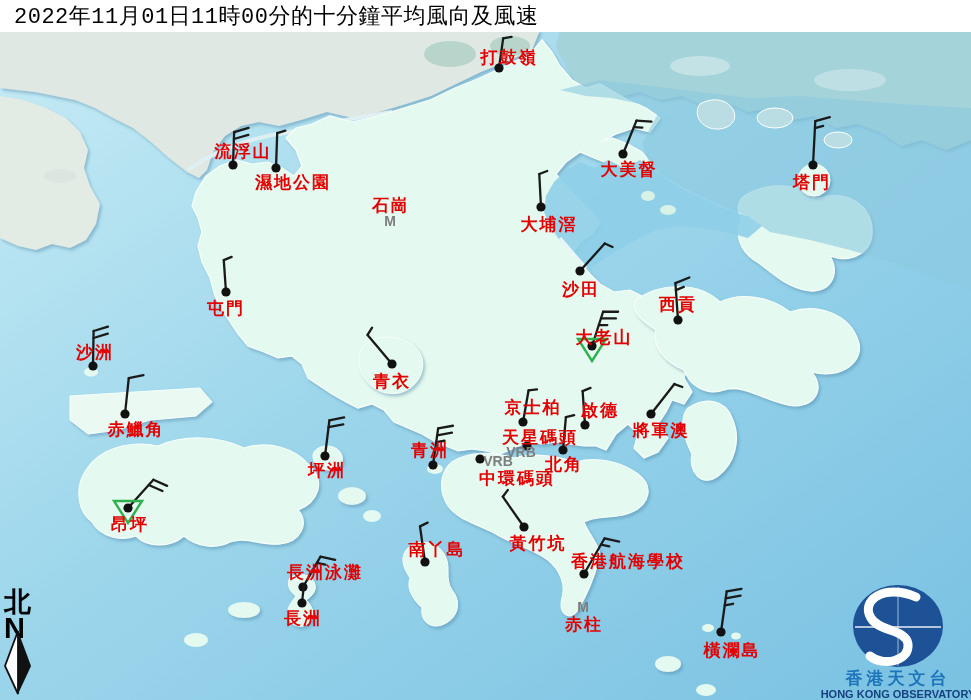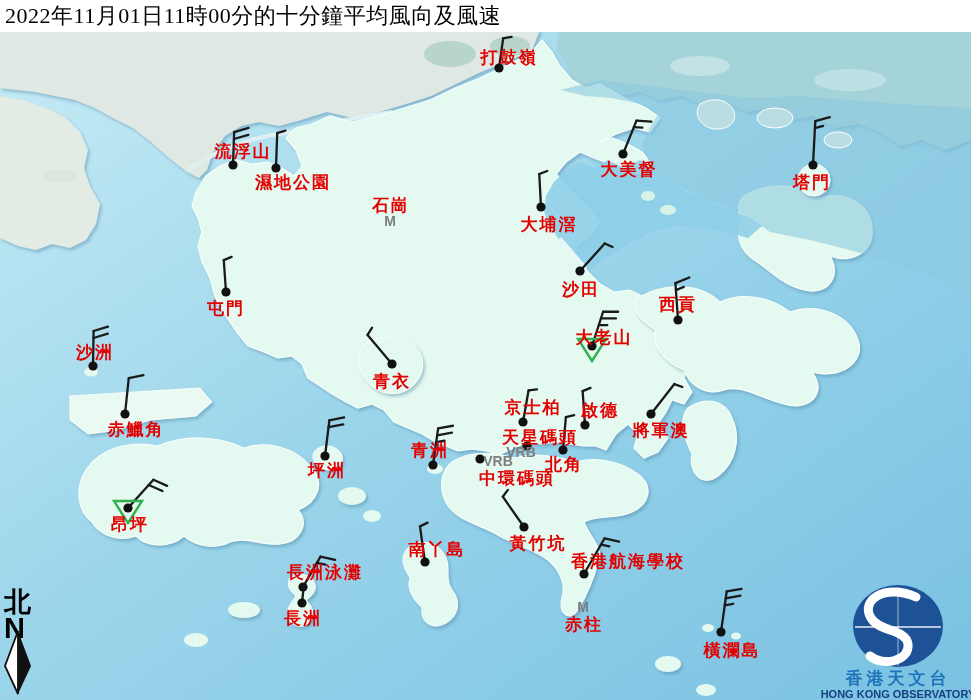--- a/index.html
+++ b/index.html
@@ -1,22 +1,22 @@
 <!DOCTYPE html>
 <html><head>
 <meta charset="utf-8">
 <style>
   html,body{margin:0;padding:0;background:#666;}
   #app{position:relative;width:971px;height:700px;overflow:hidden;
        font-family:"Liberation Sans","DejaVu Sans",sans-serif;}
   #map{position:absolute;left:0;top:0;}
   .title-bar{position:absolute;left:0;top:0;width:971px;height:32px;background:#ffffff;
              display:flex;align-items:center;}
-  .title-text{font-family:Liberation Serif, serif;font-size:22px;color:#000;
-              padding-left:5px;letter-spacing:0.5px;white-space:nowrap;}
+  .title-text{font-family:Liberation Mono, monospace;font-size:22px;color:#000;
+              padding-left:14px;letter-spacing:0.5px;white-space:nowrap;}
   text{user-select:none;}
   .st-label{font-family:"Liberation Serif","DejaVu Serif",serif;font-weight:600;}
   .st-marker{font-family:"Liberation Sans","DejaVu Sans",sans-serif;font-weight:bold;}
   .logo-zh{font-family:"Liberation Sans","DejaVu Sans",sans-serif;font-weight:600;}
   .logo-en{font-family:"Liberation Sans","DejaVu Sans",sans-serif;font-weight:bold;}
   .north-zh{font-family:"Liberation Serif","DejaVu Serif",serif;font-weight:600;}
   .north-n{font-family:"Liberation Sans","DejaVu Sans",sans-serif;font-weight:bold;}
 </style>
 </head>
 <body>

